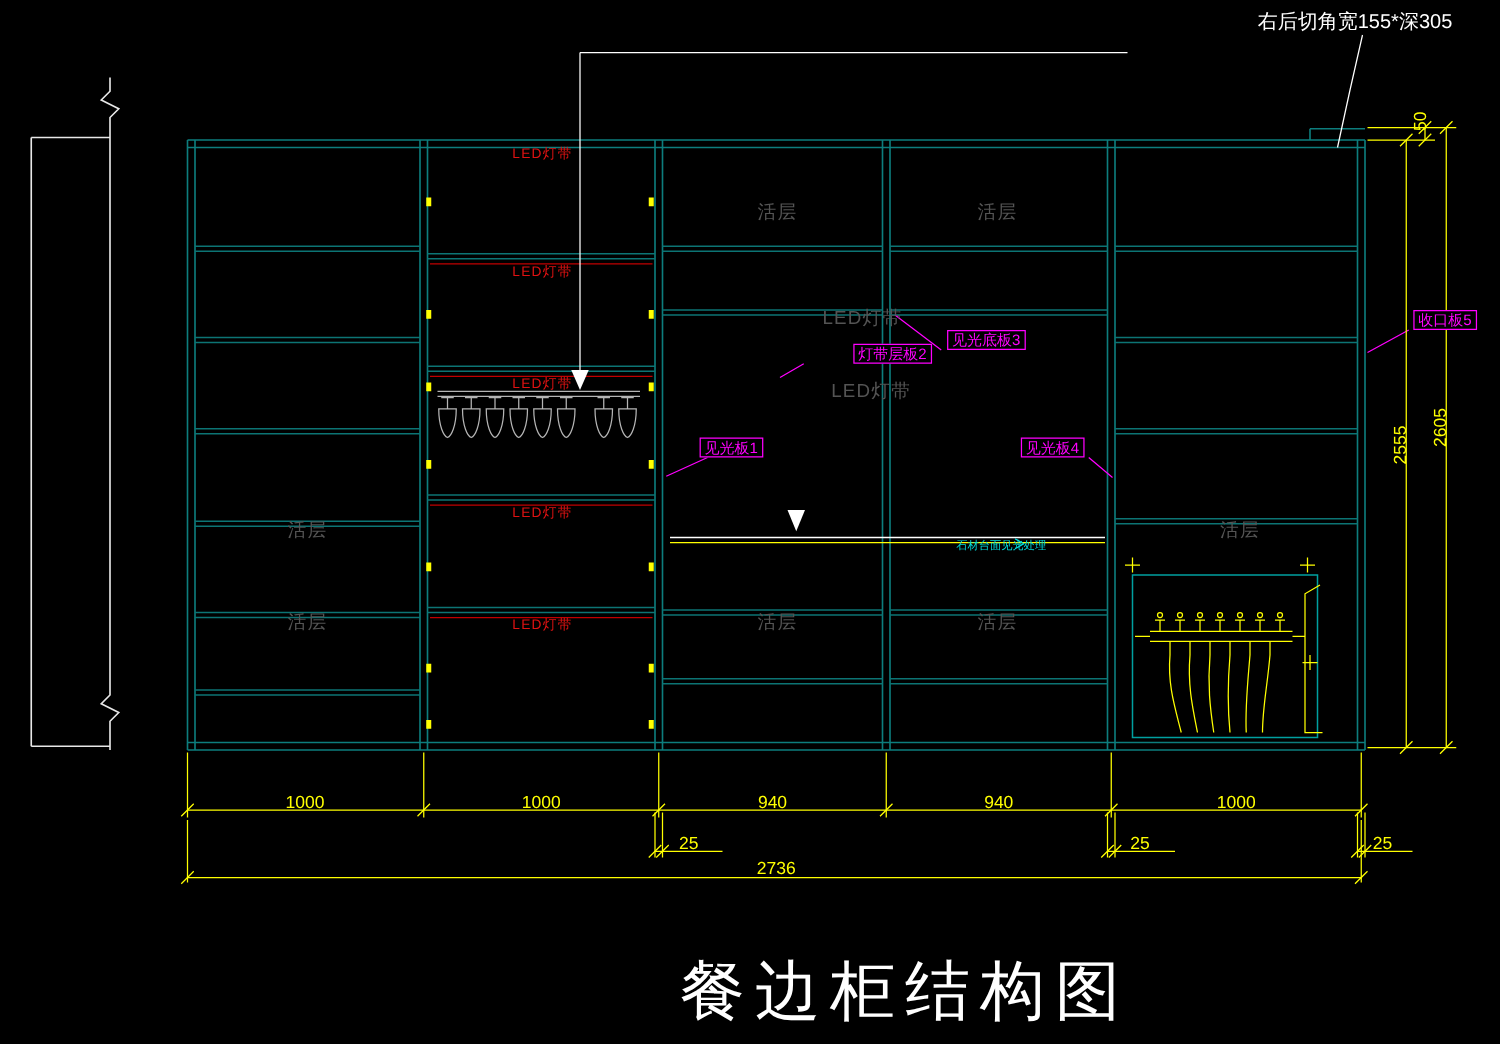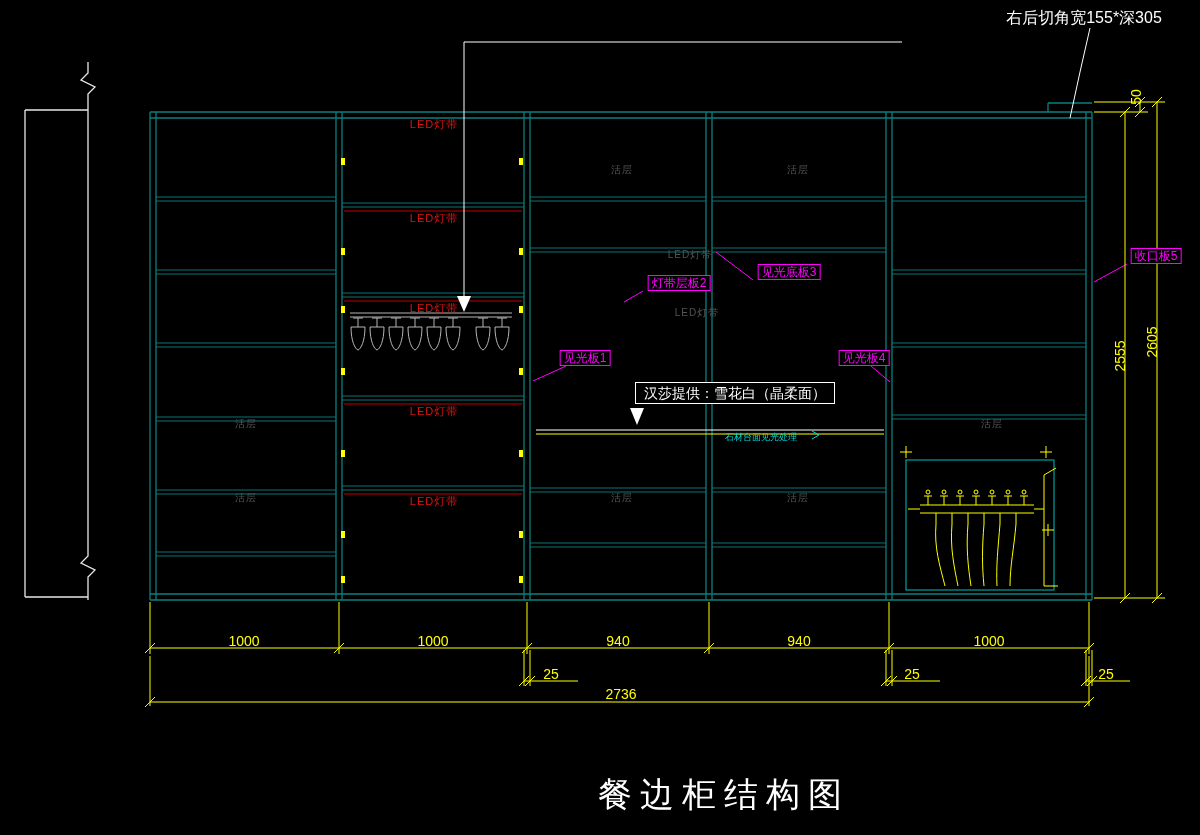--- a/index.html
+++ b/index.html
@@ -6,23 +6,23 @@
   #stage{position:relative;width:1192px;height:835px;background:#000;overflow:hidden;
          font-family:"Liberation Sans",sans-serif;}
   #linework{position:absolute;left:0;top:0;}
   .abs{position:absolute;transform:translate(-50%,-50%);white-space:nowrap;line-height:1;}
   .vdim{transform:translate(-50%,-50%) rotate(-90deg);}
   .dim{color:#ffff00;font-size:14px;}
   .note-white{color:#ffffff;font-size:16px;}
   .provider{color:#ffffff;font-size:14px;border:1px solid #ffffff;padding:3px 8px;background:#000;}
   .mag{color:#ff00ff;font-size:12px;border:1px solid #ff00ff;padding:1px 3px;background:#000;}
   .led-red{color:#e01212;font-size:11px;letter-spacing:1px;}
-  .ghost{color:#545454;font-size:10px;letter-spacing:1px;}
+  .ghost{color:#545454;font-size:15px;letter-spacing:1px;}
   .cyan-note{color:#00dddd;font-size:9px;}
-  .title{color:#ffffff;font-size:34px;letter-spacing:8px;font-family:Liberation Sans, sans-serif;}
+  .title{color:#ffffff;font-size:52px;letter-spacing:8px;font-family:Liberation Serif, serif;}
 </style>
 </head>
 <body>
 
 <div id="stage">
 
   <svg id="linework" width="1200" height="835" viewBox="0 0 1200 835">
 
     <defs>
       <g id="glass">
@@ -146,28 +146,27 @@
       <path d="M145 707 L155 697 M1084 707 L1094 697"></path>
       <path d="M1094 102 H1165 M1094 112 H1148 M1094 598 H1165"></path>
       <path d="M1125 112 V598 M1157 102 V598 M1140 102 V112"></path>
       <path d="M1120 117 L1130 107 M1120 603 L1130 593 M1152 107 L1162 97 M1152 603 L1162 593
                M1135 107 L1145 97 M1135 117 L1145 107"></path>
     </g>
   </svg>
 
   <div class="abs note-white" style="left:1084px;top:18px">右后切角宽155*深305</div>
 
-  <div class="abs provider" style="left:735px;top:393px">汉莎提供：雪花白（晶柔面）</div>
-
-  <div class="abs cyan-note" style="left:761px;top:437px">石材台面见光处理</div>
+
+  <div class="abs cyan-note" style="left:801px;top:437px">石材台面见光处理</div>
 
   <div class="abs mag" style="left:585px;top:358px">见光板1</div>
-  <div class="abs mag" style="left:679px;top:283px">灯带层板2</div>
+  <div class="abs mag" style="left:714px;top:283px">灯带层板2</div>
   <div class="abs mag" style="left:789px;top:272px">见光底板3</div>
-  <div class="abs mag" style="left:864px;top:358px">见光板4</div>
+  <div class="abs mag" style="left:842px;top:358px">见光板4</div>
   <div class="abs mag" style="left:1156px;top:256px">收口板5</div>
 
   <div class="abs led-red" style="left:434px;top:124px">LED灯带</div>
   <div class="abs led-red" style="left:434px;top:218px">LED灯带</div>
   <div class="abs led-red" style="left:434px;top:308px">LED灯带</div>
   <div class="abs led-red" style="left:434px;top:411px">LED灯带</div>
   <div class="abs led-red" style="left:434px;top:501px">LED灯带</div>
 
   <div class="abs ghost" style="left:690px;top:255px">LED灯带</div>
   <div class="abs ghost" style="left:697px;top:313px">LED灯带</div>

